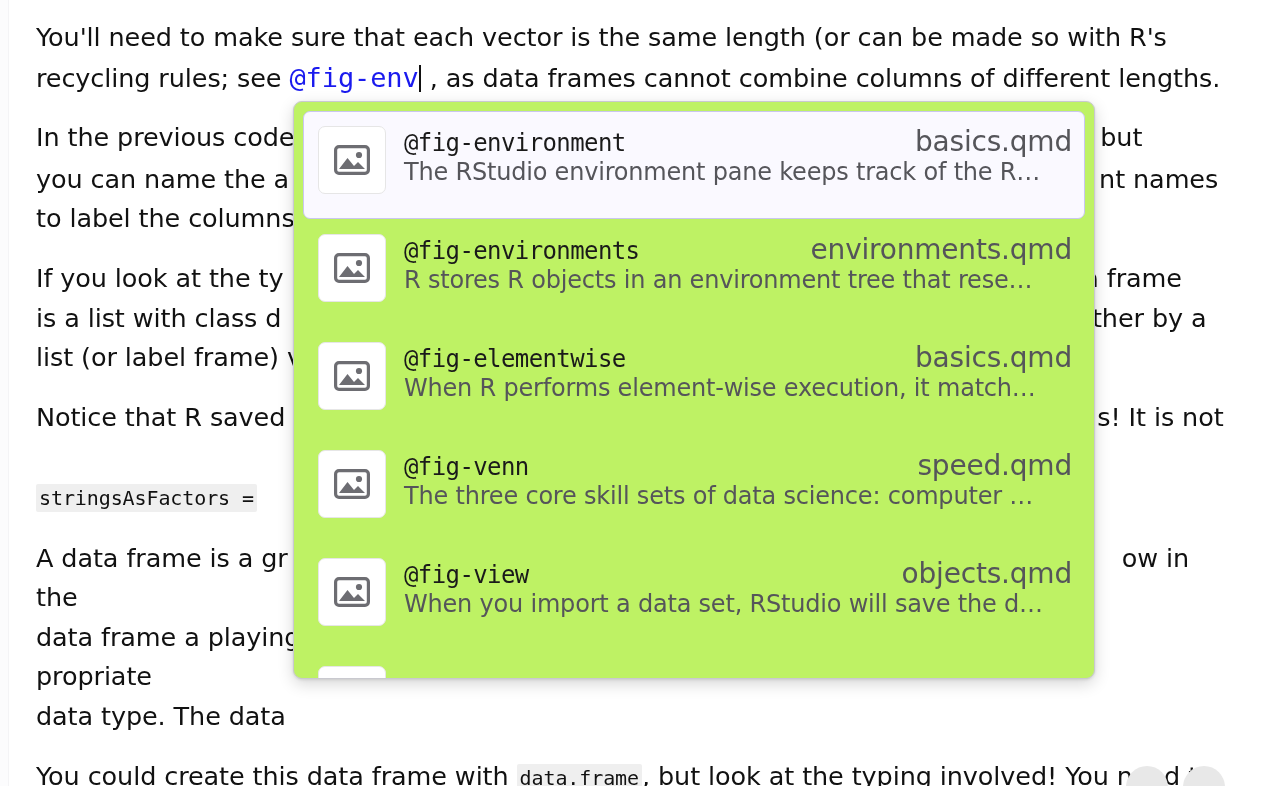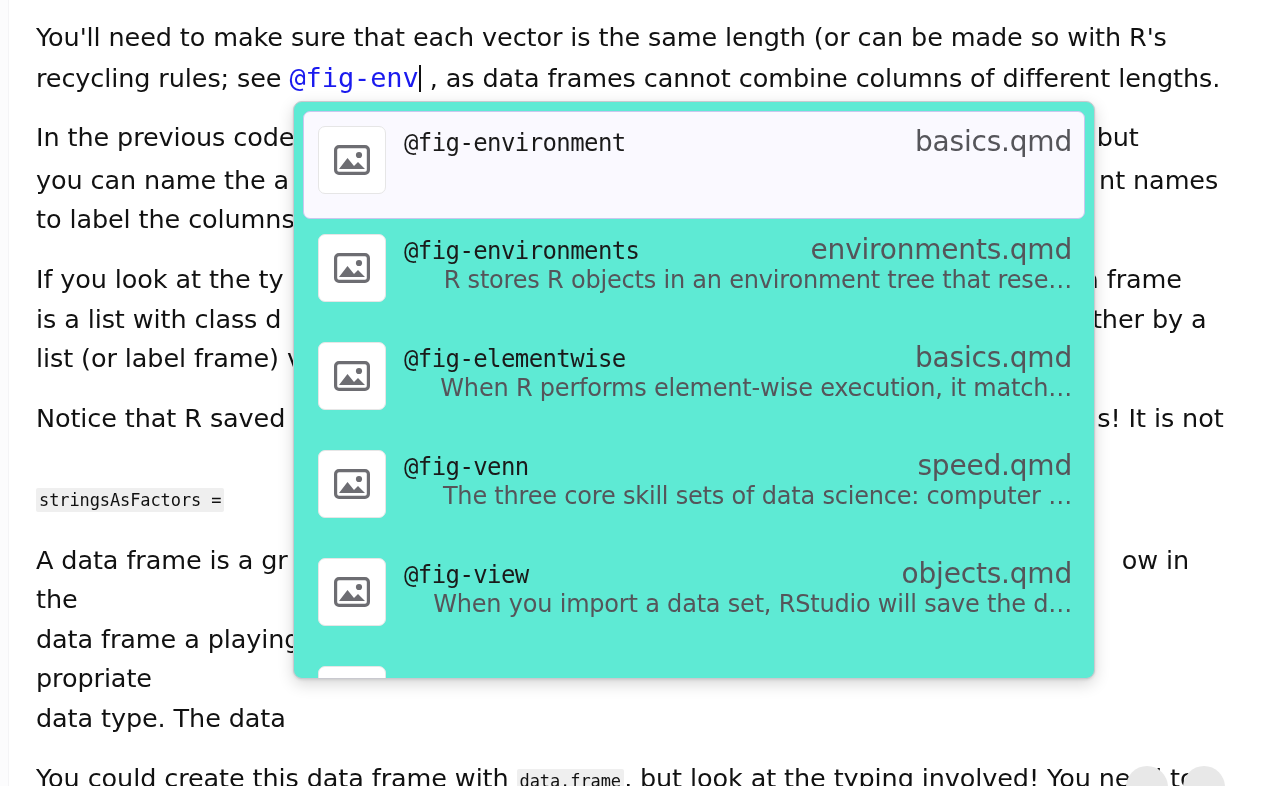--- a/index.html
+++ b/index.html
@@ -37,21 +37,21 @@
     color: #111111;
     letter-spacing: -0.1px;
   }
   #doc p {
     margin: 0 0 20px 0;
   }
   #doc p:last-child { margin-bottom: 0; }
 
   code, .codespan {
     font-family: "DejaVu Sans Mono", "Liberation Mono", monospace;
-    font-size: 17px;
+    font-size: 20px;
     background: #efefef;
     padding: 2px 3px;
     border-radius: 2px;
     color: #111111;
   }
   .xref {
     font-family: "DejaVu Sans Mono", "Liberation Mono", monospace;
     font-size: 27px;
     color: #1a1aee;
     background: transparent;
@@ -65,27 +65,26 @@
     margin: 0 1px 0 0;
   }
 
   
   #completion-popup {
     position: absolute;
     left: 293px;
     top: 101px;
     width: 802px;
     height: 578px;
-    background: #5eead4;
+    background: #bef264;
     border: 1px solid #c9c9cf;
     border-radius: 9px;
     box-shadow: 0 5px 16px rgba(0,0,0,0.16), 0 1px 3px rgba(0,0,0,0.10);
     overflow: hidden;
     box-sizing: border-box;
-    text-align: right;
   }
   #completion-list {
     position: absolute;
     left: 0; top: 0; right: 0; bottom: 0;
     padding: 9px 9px 0 9px;
     box-sizing: border-box;
     overflow: hidden;
   }
   .completion-item {
     display: flex;
@@ -196,20 +195,21 @@
           <rect x="1.6" y="1.6" width="32.8" height="26.8" rx="3.4" ry="3.4" fill="none" stroke="#6d6d72" stroke-width="3.2"></rect>
           <circle cx="25" cy="10" r="3.1" fill="#6d6d72"></circle>
           <path d="M5 24 L13.5 13 L20 21 L24 17 L31 24 Z" fill="#6d6d72"></path>
         </svg>
       </span>
       <span class="item-body">
         <span class="item-row-top">
           <span class="item-label">@fig-environment</span>
           <span class="item-file">basics.qmd</span>
         </span>
+        <span class="item-desc">The RStudio environment pane keeps track of the R…</span>
       </span>
     </div>
 
     <div class="completion-item">
       <span class="item-thumb">
         <svg width="36" height="30" viewBox="0 0 36 30" aria-hidden="true">
           <rect x="1.6" y="1.6" width="32.8" height="26.8" rx="3.4" ry="3.4" fill="none" stroke="#6d6d72" stroke-width="3.2"></rect>
           <circle cx="25" cy="10" r="3.1" fill="#6d6d72"></circle>
           <path d="M5 24 L13.5 13 L20 21 L24 17 L31 24 Z" fill="#6d6d72"></path>
         </svg>

